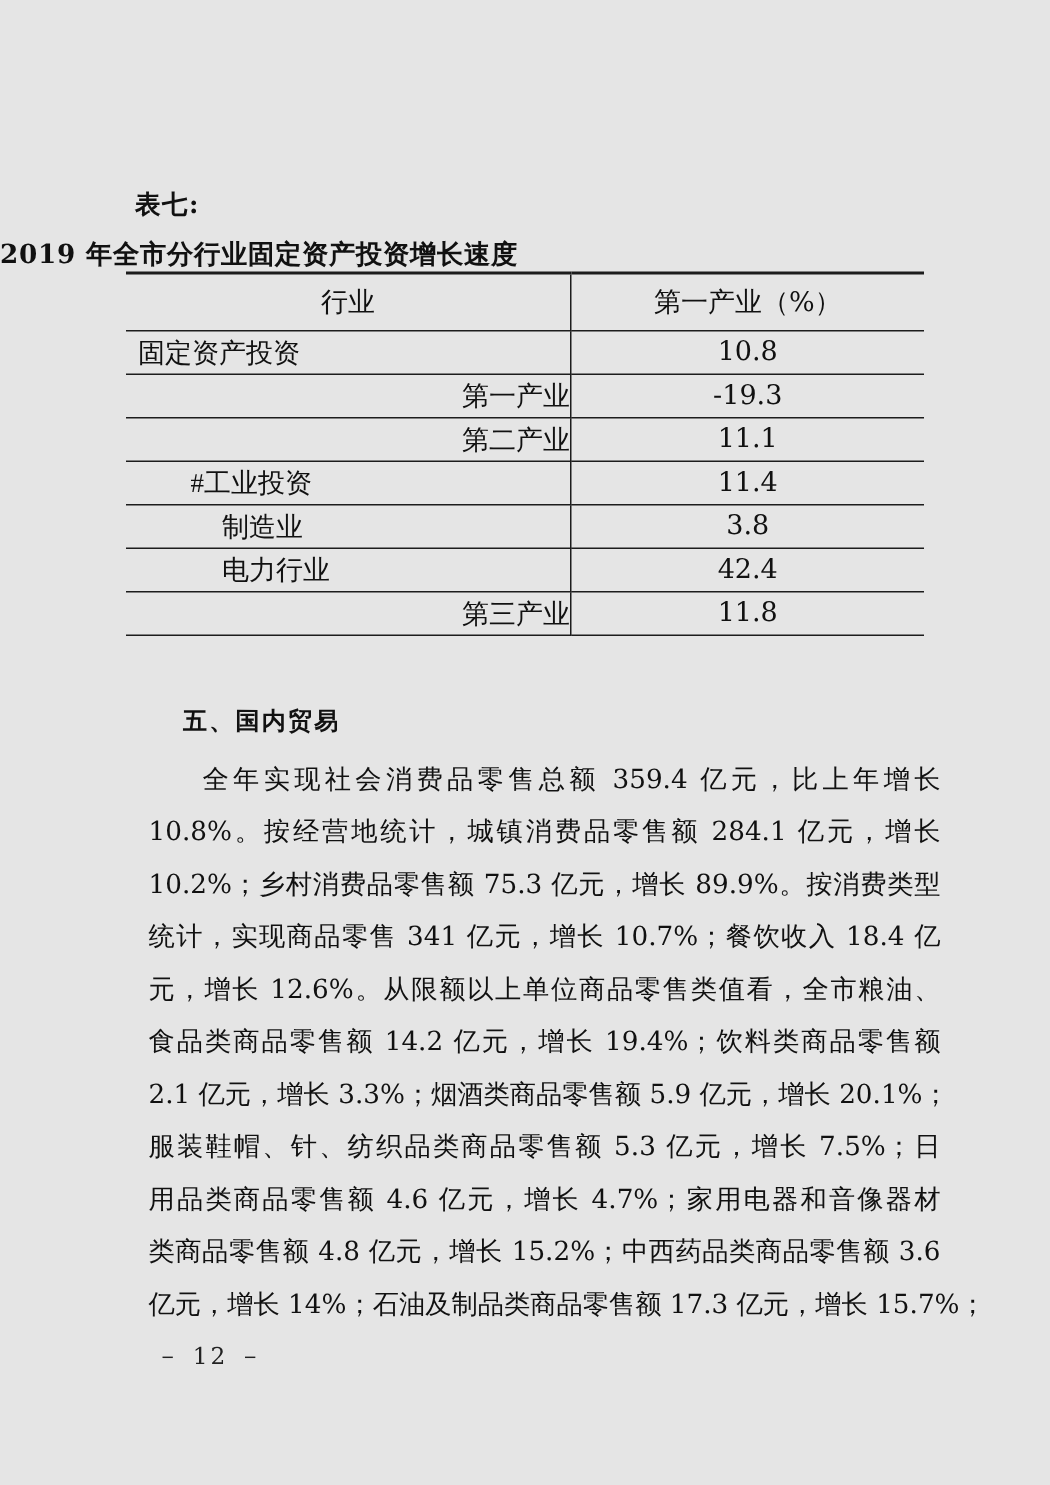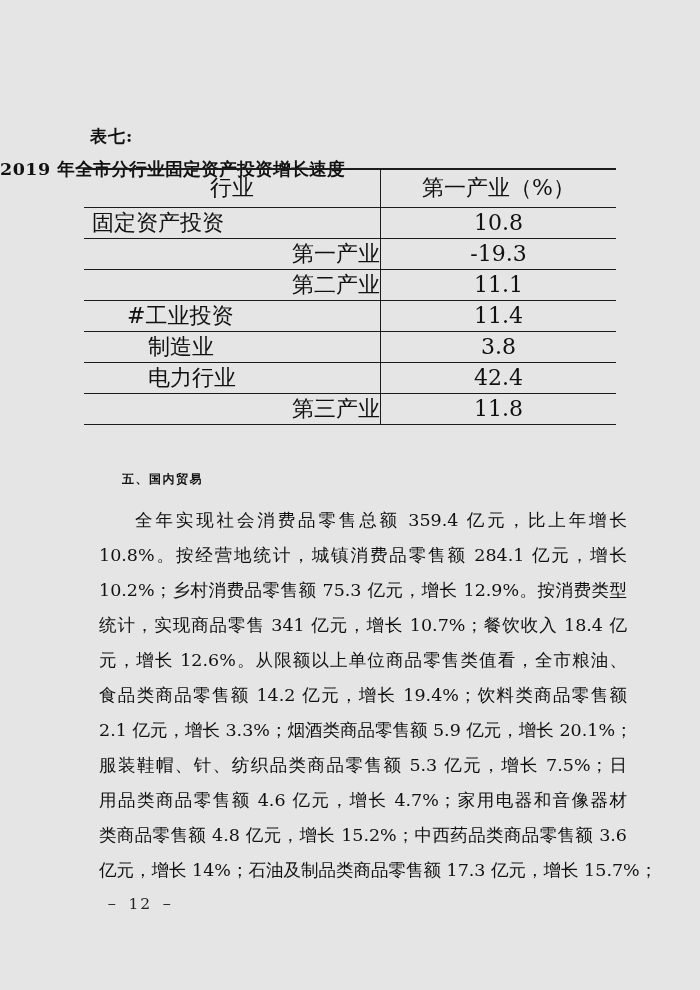--- a/index.html
+++ b/index.html
@@ -29,49 +29,49 @@
     left: 0;
     top: 157px;
     width: 700px;
     font-size: 17.5px;
     font-weight: bold;
     letter-spacing: 0.5px;
   }
   table.inv-table {
     position: absolute;
     left: 84px;
-    top: 168px;
+    top: 181px;
     width: 532px;
     border-collapse: collapse;
     table-layout: fixed;
-    font-size: 22px;
+    font-size: 18px;
   }
   table.inv-table th,
   table.inv-table td {
     border-bottom: 1.5px solid #1c1c1c;
     padding: 0;
     font-weight: normal;
     vertical-align: middle;
   }
   table.inv-table thead tr { height: 38px; }
   table.inv-table tbody tr { height: 29px; }
   table.inv-table th { border-top: 2px solid #1c1c1c; text-align: center; }
   table.inv-table th.col-industry,
   table.inv-table td.cell-label { border-right: 1.5px solid #1c1c1c; }
   table.inv-table th.col-industry { width: 296px; }
   table.inv-table td.cell-value { text-align: center; }
   .ind-0 { padding-left: 8px !important; }
   .ind-1 { padding-left: 26px !important; text-align: right; }
-  .ind-2 { padding-left: 43px !important; }
+  .ind-2 { padding-left: 43px !important; font-family: Liberation Serif, serif; }
   .ind-3 { padding-left: 64px !important; }
   .section-heading {
     position: absolute;
     left: 122px;
     top: 471px;
-    font-size: 12px;
+    font-size: 16px;
     font-weight: bold;
     letter-spacing: 1.5px;
     margin: 0;
   }
   .body-text {
     position: absolute;
     left: 99px;
     top: 503px;
     width: 528px;
     font-size: 17.5px;
@@ -142,21 +142,21 @@
         <td class="cell-value">11.8</td>
       </tr>
     </tbody>
   </table>
 
   <h2 class="section-heading">五、国内贸易</h2>
 
   <div class="body-text">
     <div class="line first-line">全年实现社会消费品零售总额 359.4 亿元，比上年增长</div>
     <div class="line">10.8%。按经营地统计，城镇消费品零售额 284.1 亿元，增长</div>
-    <div class="line">10.2%；乡村消费品零售额 75.3 亿元，增长 12.9%。按消费类型</div>
+    <div class="line">10.2%；乡村消费品零售额 75.3 亿元，增长 89.9%。按消费类型</div>
     <div class="line">统计，实现商品零售 341 亿元，增长 10.7%；餐饮收入 18.4 亿</div>
     <div class="line">元，增长 12.6%。从限额以上单位商品零售类值看，全市粮油、</div>
     <div class="line">食品类商品零售额 14.2 亿元，增长 19.4%；饮料类商品零售额</div>
     <div class="line">2.1 亿元，增长 3.3%；烟酒类商品零售额 5.9 亿元，增长 20.1%；</div>
     <div class="line">服装鞋帽、针、纺织品类商品零售额 5.3 亿元，增长 7.5%；日</div>
     <div class="line">用品类商品零售额 4.6 亿元，增长 4.7%；家用电器和音像器材</div>
     <div class="line">类商品零售额 4.8 亿元，增长 15.2%；中西药品类商品零售额 3.6</div>
     <div class="line">亿元，增长 14%；石油及制品类商品零售额 17.3 亿元，增长 15.7%；</div>
   </div>
 

